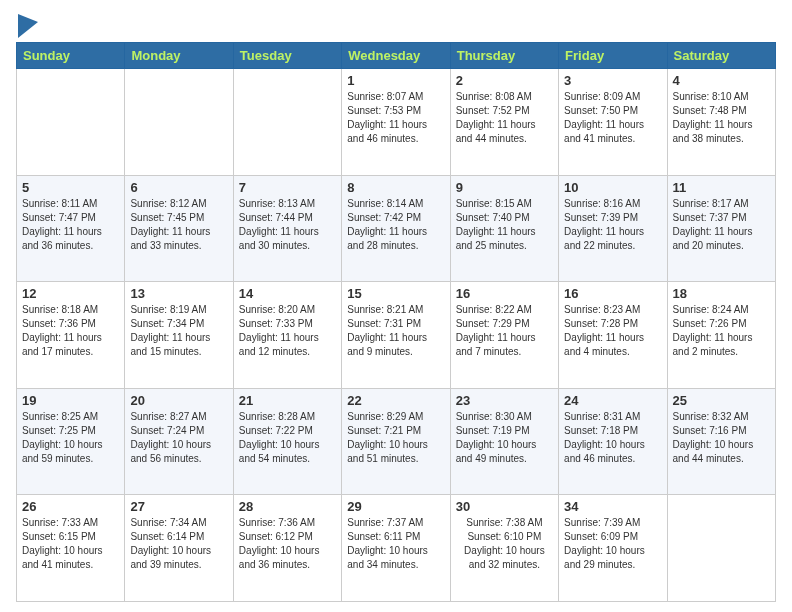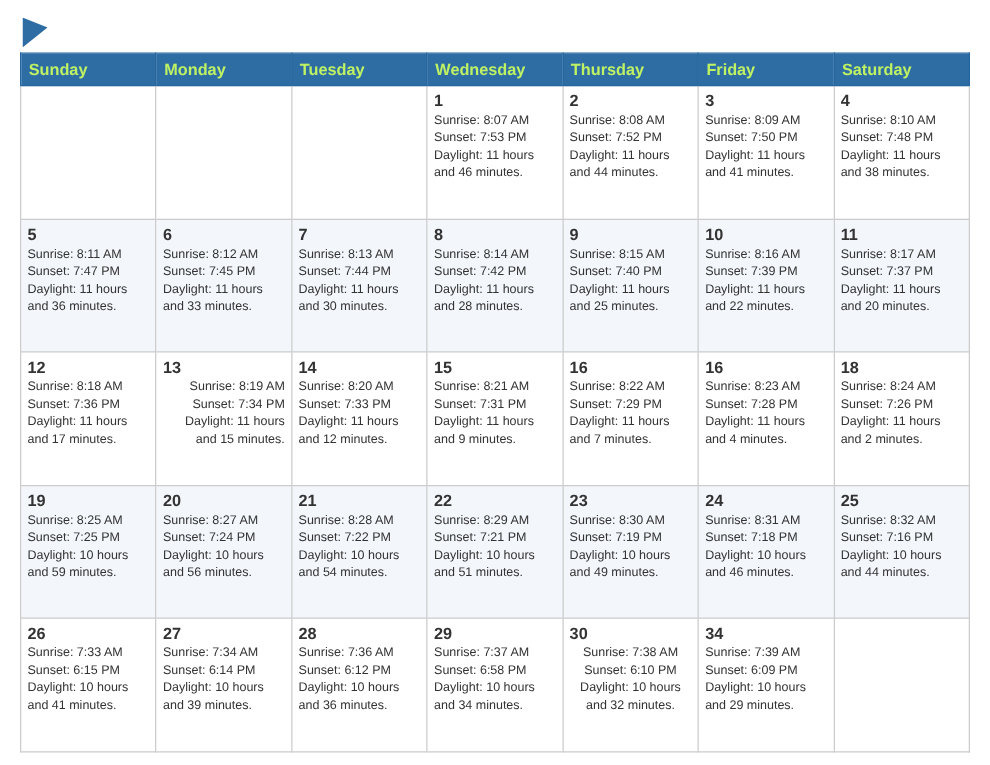--- a/index.html
+++ b/index.html
@@ -206,21 +206,21 @@
         </tr>
         <tr>
           <td>
             <span class="day-num">12</span>
             <div class="day-info" style="white-space: pre-line;">Sunrise: 8:18 AM
 Sunset: 7:36 PM
 Daylight: 11 hours and 17 minutes.</div>
           </td>
           <td>
             <span class="day-num">13</span>
-            <div class="day-info" style="white-space: pre-line; text-align: right;">Sunrise: 8:19 AM
+            <div class="day-info" style="white-space: pre-line;">Sunrise: 8:19 AM
 Sunset: 7:34 PM
 Daylight: 11 hours and 15 minutes.</div>
           </td>
           <td>
             <span class="day-num">14</span>
             <div class="day-info" style="white-space: pre-line;">Sunrise: 8:20 AM
 Sunset: 7:33 PM
 Daylight: 11 hours and 12 minutes.</div>
           </td>
           <td>
@@ -307,21 +307,21 @@
           </td>
           <td>
             <span class="day-num">28</span>
             <div class="day-info" style="white-space: pre-line;">Sunrise: 7:36 AM
 Sunset: 6:12 PM
 Daylight: 10 hours and 36 minutes.</div>
           </td>
           <td>
             <span class="day-num">29</span>
             <div class="day-info" style="white-space: pre-line;">Sunrise: 7:37 AM
-Sunset: 6:58 PM
+Sunset: 6:11 PM
 Daylight: 10 hours and 34 minutes.</div>
           </td>
           <td>
             <span class="day-num">30</span>
             <div class="day-info" style="white-space: pre-line; text-align: center;">Sunrise: 7:38 AM
 Sunset: 6:10 PM
 Daylight: 10 hours and 32 minutes.</div>
           </td>
           <td>
             <span class="day-num">34</span>

